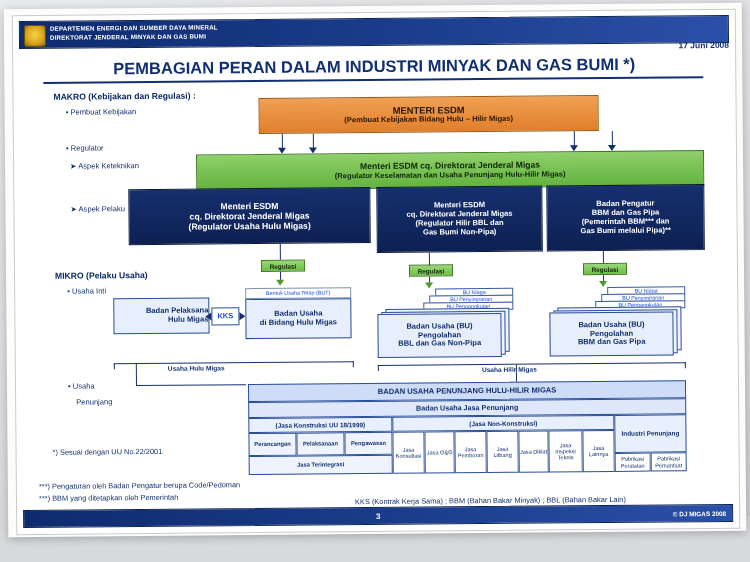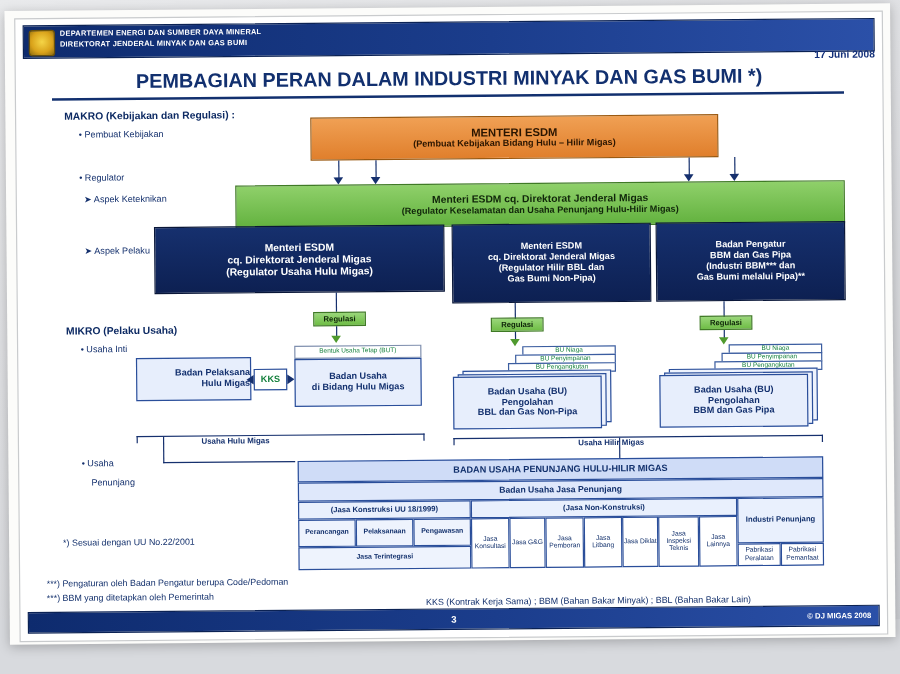--- a/index.html
+++ b/index.html
@@ -50,21 +50,21 @@
   .lbl-sm{position:absolute;color:#14306d;font-size:7.6px;}
   .lbl-xs{position:absolute;color:#16326f;font-size:6.6px;}
 
   
   .box{position:absolute;box-sizing:border-box;display:flex;flex-direction:column;align-items:center;justify-content:center;text-align:center;border:1px solid #1b2a52;}
   .box span{display:block;line-height:1.18;}
   .orange{background:linear-gradient(180deg,#f0a054 0%,#e07f2c 100%);color:#2a1500;border-color:#9b5a12;}
   .green{background:linear-gradient(180deg,#8fd06a 0%,#63b23f 100%);color:#10250a;border-color:#3f7a25;}
   .navy{background:linear-gradient(180deg,#16306e 0%,#0d2052 100%);color:#ffffff;border-color:#091638;}
   .lblue{background:#e7eefc;color:#13306e;border-color:#2a4e9a;}
-  .white{background:#ffffff;color:#15803d;border-color:#2a4e9a;}
+  .white{background:#ffffff;color:#1d4ed8;border-color:#2a4e9a;}
   .reg{background:linear-gradient(180deg,#9ad77a 0%,#6fbd46 100%);color:#0e2409;border-color:#3f7a25;font-size:6.4px;font-weight:bold;}
 
   .f10{font-size:9.4px;font-weight:bold;}
   .f9{font-size:8.6px;font-weight:bold;}
   .f8{font-size:7.6px;font-weight:bold;}
   .f55{font-size:5.4px;}
 
   .ln{position:absolute;background:#16306e;}
   .arrow{position:absolute;width:0;height:0;border-left:4px solid transparent;border-right:4px solid transparent;border-top:6px solid #16306e;}
   .arrow-g{position:absolute;width:0;height:0;border-left:4px solid transparent;border-right:4px solid transparent;border-top:6px solid #4f9a2e;}
@@ -145,21 +145,21 @@
       </div>
       <div class="box navy" style="left:362px;top:174px;width:166px;height:66px;">
         <span class="f8">Menteri ESDM</span>
         <span class="f8">cq. Direktorat Jenderal Migas</span>
         <span class="f8">(Regulator Hilir BBL dan</span>
         <span class="f8">Gas Bumi Non-Pipa)</span>
       </div>
       <div class="box navy" style="left:532px;top:174px;width:158px;height:66px;">
         <span class="f8">Badan Pengatur</span>
         <span class="f8">BBM dan Gas Pipa</span>
-        <span class="f8">(Industri BBM*** dan</span>
+        <span class="f8">(Pemerintah BBM*** dan</span>
         <span class="f8">Gas Bumi melalui Pipa)**</span>
       </div>
 
       <div class="ln" style="left:265px;top:230px;width:1px;height:16px;"></div>
       <div class="box reg" style="left:246px;top:246px;width:44px;height:12px;">Regulasi</div>
       <div class="ln" style="left:265px;top:258px;width:1px;height:10px;"></div>
       <div class="arrow-g" style="left:261px;top:266px;"></div>
 
       <div class="ln" style="left:414px;top:240px;width:1px;height:14px;"></div>
       <div class="box reg" style="left:394px;top:252px;width:44px;height:12px;">Regulasi</div>

